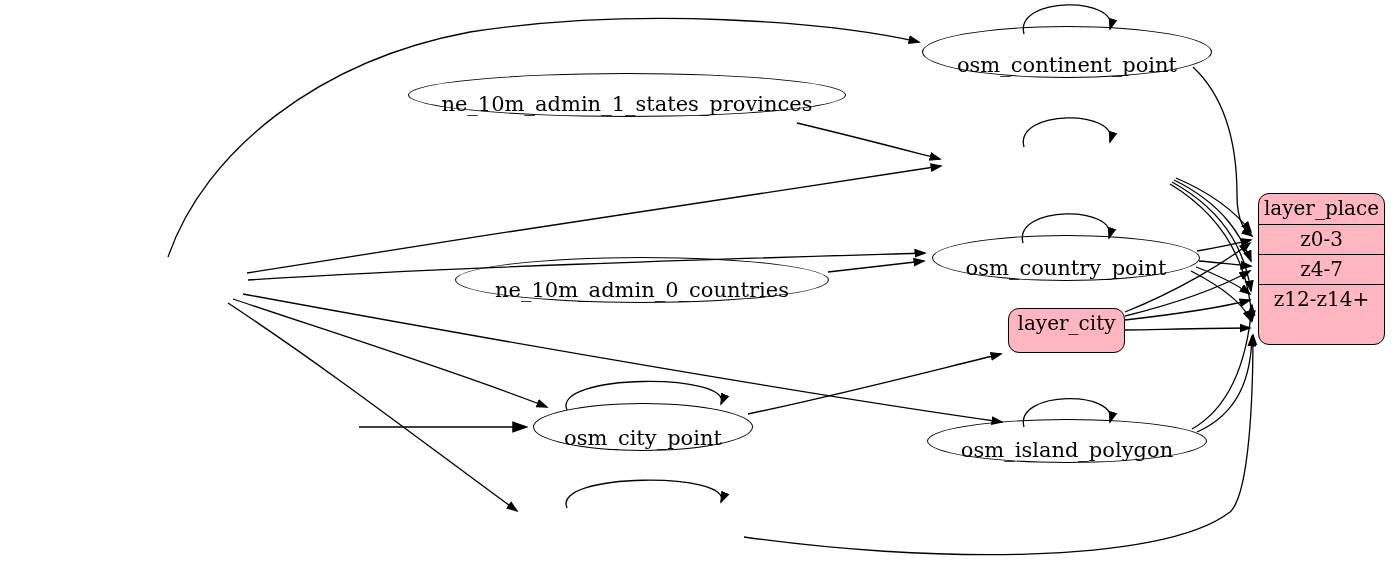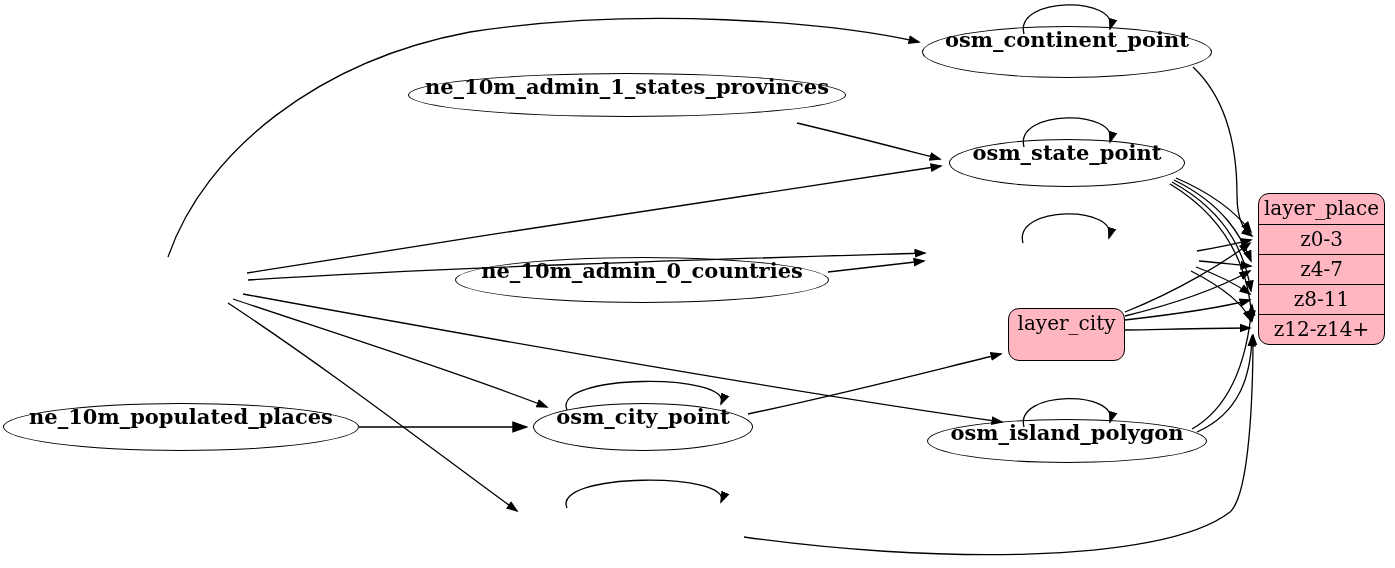--- a/index.html
+++ b/index.html
@@ -6,27 +6,26 @@
   .canvas{
     position:relative;
     width:1395px;height:568px;
     background:#ffffff;
     font-family:"DejaVu Serif","Liberation Serif",serif;
     overflow:hidden;
   }
   svg.edges{position:absolute;left:0;top:0;z-index:3;pointer-events:none;}
   .node{
     position:absolute;
-    display:flex;align-items:flex-start;justify-content:center;
+    display:flex;align-items:flex-end;justify-content:center;
     box-sizing:border-box;
     z-index:2;
     color:#000000;
     font-size:21px;
     white-space:nowrap;
-    font-weight:bold;
   }
   .ellipse{
     border:1.4px solid #000000;
     border-radius:50%;
     background:#ffffff;
   }
   .record{
     position:absolute;
     box-sizing:border-box;
     z-index:2;
@@ -52,51 +51,47 @@
 
 
   <div class="node ellipse" style="left:408px;top:73px;width:438px;height:44px">
     <span>ne_10m_admin_1_states_provinces</span>
   </div>
 
   <div class="node ellipse" style="left:455px;top:257px;width:374px;height:46px">
     <span>ne_10m_admin_0_countries</span>
   </div>
 
-  <div class="node ellipse" style="left:3px;top:403px;width:356px;height:48px">
-    <span>ne_10m_populated_places</span>
-  </div>
 
   <div class="node ellipse" style="left:922px;top:26px;width:290px;height:52px">
     <span>osm_continent_point</span>
   </div>
 
-  <div class="node ellipse" style="left:949px;top:139px;width:236px;height:48px">
-    <span>osm_state_point</span>
+
+  <div class="node ellipse" style="left:932px;top:235px;width:268px;height:46px">
+    <span>osm_country_point</span>
   </div>
-
 
   <div class="node ellipse" style="left:533px;top:403px;width:220px;height:48px">
     <span>osm_city_point</span>
   </div>
 
   <div class="node ellipse" style="left:927px;top:419px;width:280px;height:44px">
     <span>osm_island_polygon</span>
   </div>
 
 
-  <div class="record" style="left:1008px;top:308px;width:117px;height:53px">
+  <div class="record" style="left:1008px;top:308px;width:117px;height:45px">
     <div class="rrow">layer_city</div>
   </div>
 
   <div class="record" style="left:1258px;top:193px;width:127px;height:152px">
     <div class="rrow">layer_place</div>
     <div class="rrow">z0-3</div>
     <div class="rrow">z4-7</div>
-    <div class="rrow">z8-11</div>
     <div class="rrow">z12-z14+</div>
   </div>
 
   <svg class="edges" width="1395" height="568" viewBox="0 0 1395 568">
     <defs>
       <marker id="arrow" viewBox="0 0 10 10" refX="8.5" refY="5" markerWidth="9.5" markerHeight="9.5" orient="auto-start-reverse">
         <path d="M0,1.4 L10,5 L0,8.6 z" fill="#000000"></path>
       </marker>
     </defs>
     <g fill="none" stroke="#000000" stroke-width="1.3">

